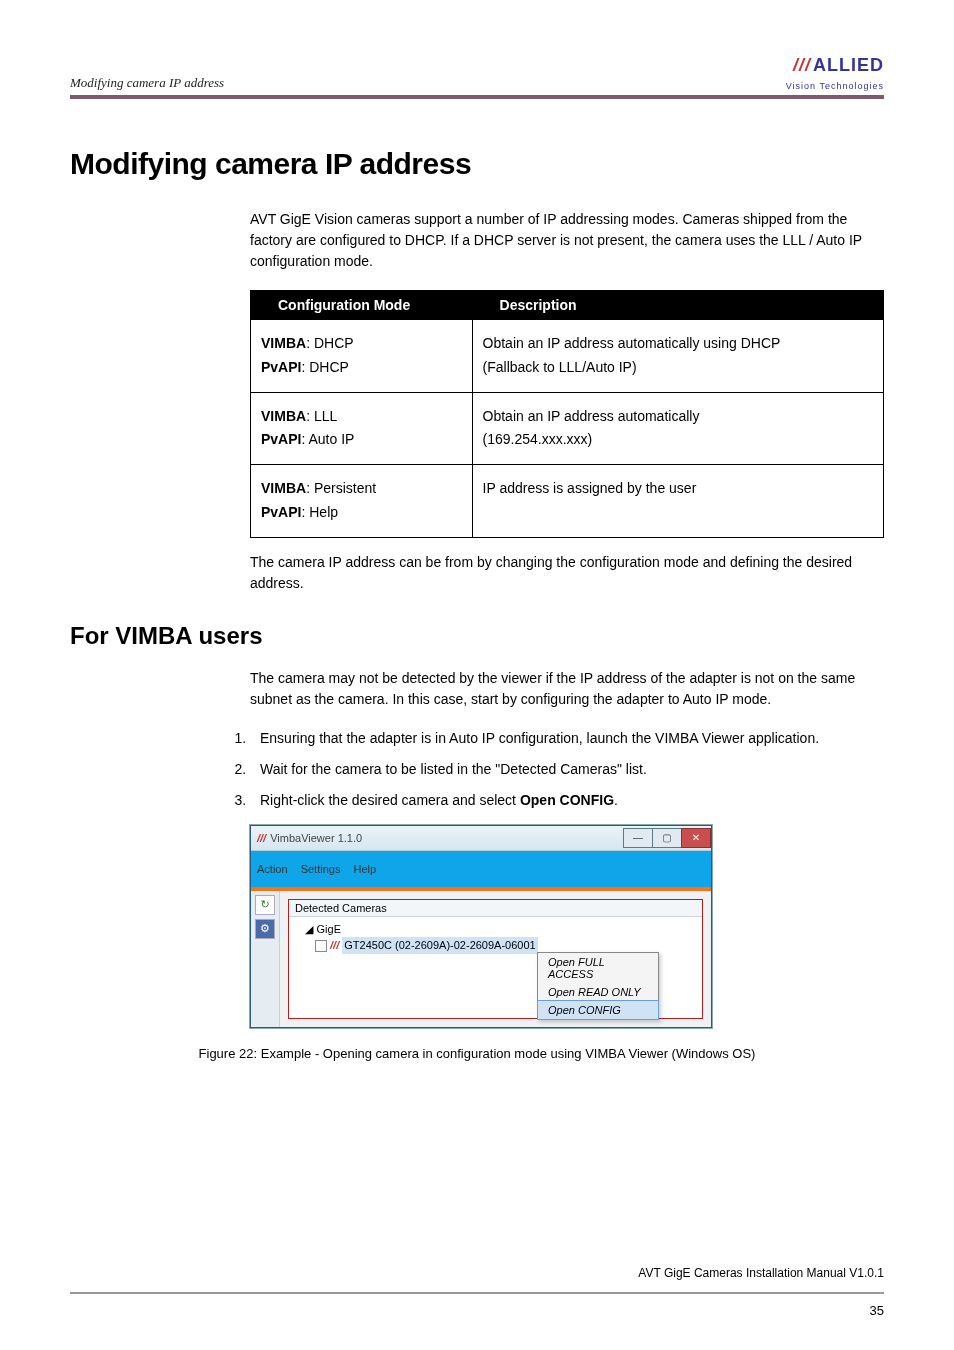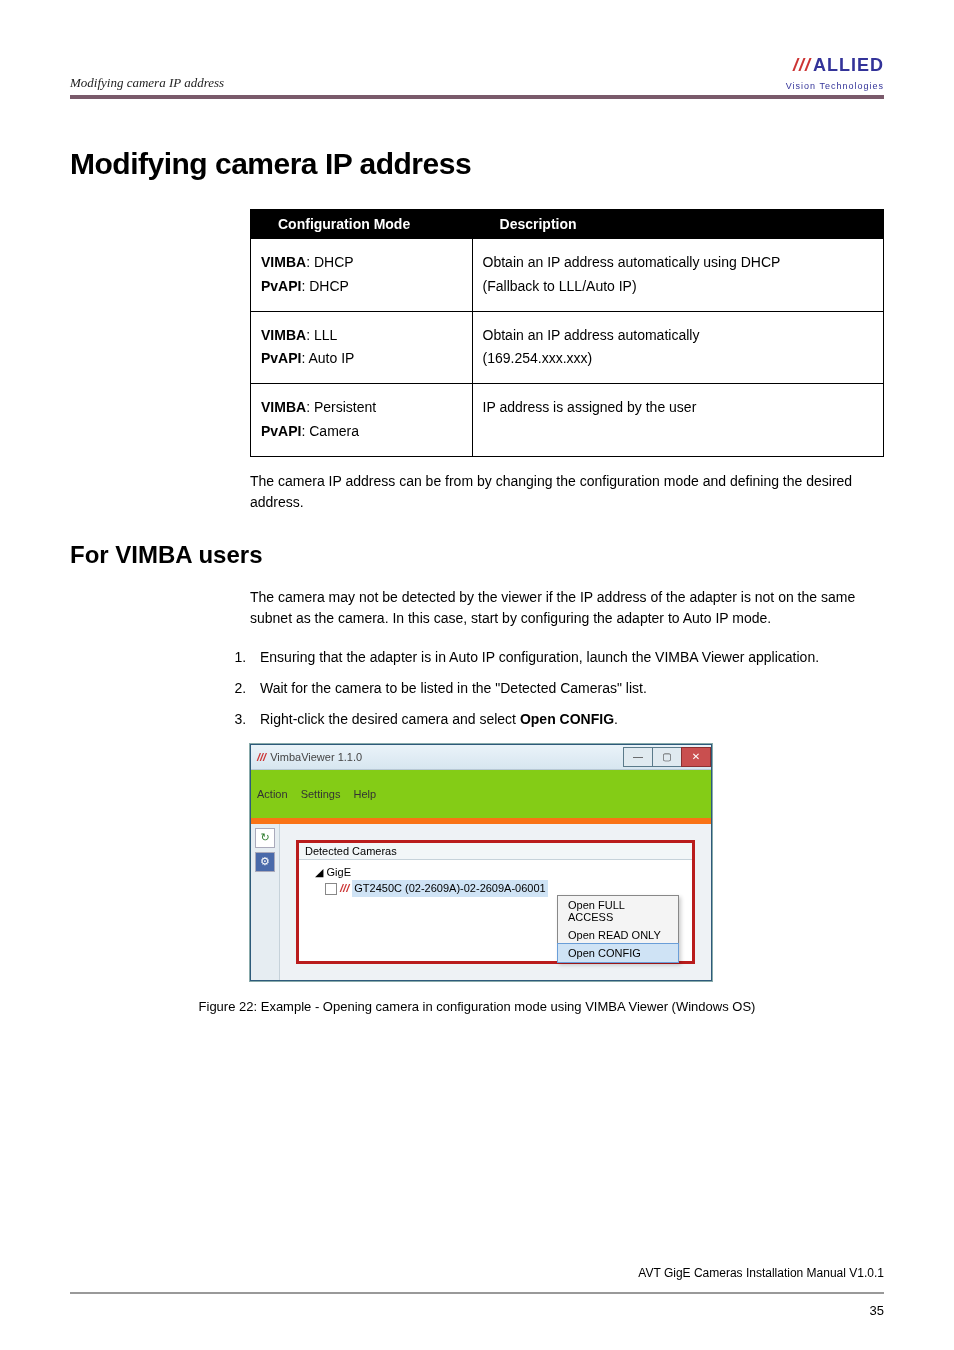--- a/index.html
+++ b/index.html
@@ -132,59 +132,60 @@
   .win-btn {
     width: 28px; height: 18px;
     border: 1px solid #5a7a8a;
     margin-left: -1px;
     display:flex; align-items:center; justify-content:center;
     font-size:10px;
     background:#e0eaf0;
   }
   .win-btn.close { background:#c94f4f; color:#fff; border-color:#8a3030;}
   .menubar {
-    background:#84cc16;
+    background:#0ea5e9;
     font-size: 11px;
     color:#333;
-    padding: 18px 6px;
-    border-bottom:6px solid #f97316;
+    padding: 12px 6px;
+    border-bottom:4px solid #f97316;
   }
   .menubar span { margin-right: 10px; }
   .app-body { display:flex; }
   .app-sidebar {
     width: 28px;
     background:#e6edf2;
     border-right:1px solid #c6d2da;
     padding-top:4px;
     display:flex; flex-direction:column; align-items:center; gap:4px;
   }
   .sb-icon {
     width:18px; height:18px; border:1px solid #aab; background:#fff;
     display:flex; align-items:center; justify-content:center;
     font-size:11px;
   }
   .tree-panel {
-    flex:1; background:#fff; border:3px solid #b91c1c; margin:16px;
+    flex:1; background:#fff; border:1px solid #b91c1c; margin:8px;
     height: 118px; position:relative; overflow:visible;
   }
   .tree-header {
     font-size:11px; background:#f2f6f8; padding:2px 6px; border-bottom:1px solid #c6d2da;
   }
   .tree-content { font-size:11px; padding:4px 6px; line-height:1.5;}
   .tree-indent { margin-left:10px; }
   .tree-indent2 { margin-left:20px; }
   .selected-row {
     background:#cfe3f5; display:inline-block; padding:0 2px;
   }
   .context-menu {
-    position:absolute; left:258px; top:52px;
+    position:absolute; left:248px; top:52px;
     background:#f4f4f4; border:1px solid #888;
     font-size:11px; width:120px;
     box-shadow:2px 2px 4px rgba(0,0,0,.2);
     z-index:5;
+    font-style:italic;
   }
   .context-menu div { padding:3px 10px; }
   .context-menu .hover { background:#cfe3f5; outline:1px solid #6a9ed8;}
   .figure-caption {
     text-align:center;
     font-size:13px;
     margin:18px 0 60px 0;
   }
   .footer-right {
     position:absolute; bottom:70px; right:70px;
@@ -211,20 +212,21 @@
       <div class="logo-top">
         <span class="logo-slashes">///</span>
         <span>ALLIED</span>
       </div>
       <div class="logo-sub">Vision Technologies</div>
     </div>
   </div>
 
   <h1>Modifying camera IP address</h1>
 
+  <p class="body-text">AVT GigE Vision cameras support a number of IP addressing modes. Cameras shipped from the factory are configured to DHCP. If a DHCP server is not present, the camera uses the LLL / Auto IP configuration mode.</p>
 
   <table class="modes">
     <tbody>
         <tr>
       <th style="width:35%">Configuration Mode</th>
       <th>Description</th>
     </tr>
     <tr>
       <td>
         <b>VIMBA</b><span>: DHCP</span><br>
@@ -241,21 +243,21 @@
         <b>PvAPI</b><span>: Auto IP</span>
       </td>
       <td>
         <span>Obtain an IP address automatically</span><br>
         <span>(169.254.xxx.xxx)</span>
       </td>
     </tr>
     <tr>
       <td>
         <b>VIMBA</b><span>: Persistent</span><br>
-        <b>PvAPI</b><span>: Camera</span>
+        <b>PvAPI</b><span>: Help</span>
       </td>
       <td>
         <span>IP address is assigned by the user</span>
       </td>
     </tr>
   </tbody>
     </table>
 
 
   <p class="body-text">The camera IP address can be from by changing the configuration mode and defining the desired address.</p>

